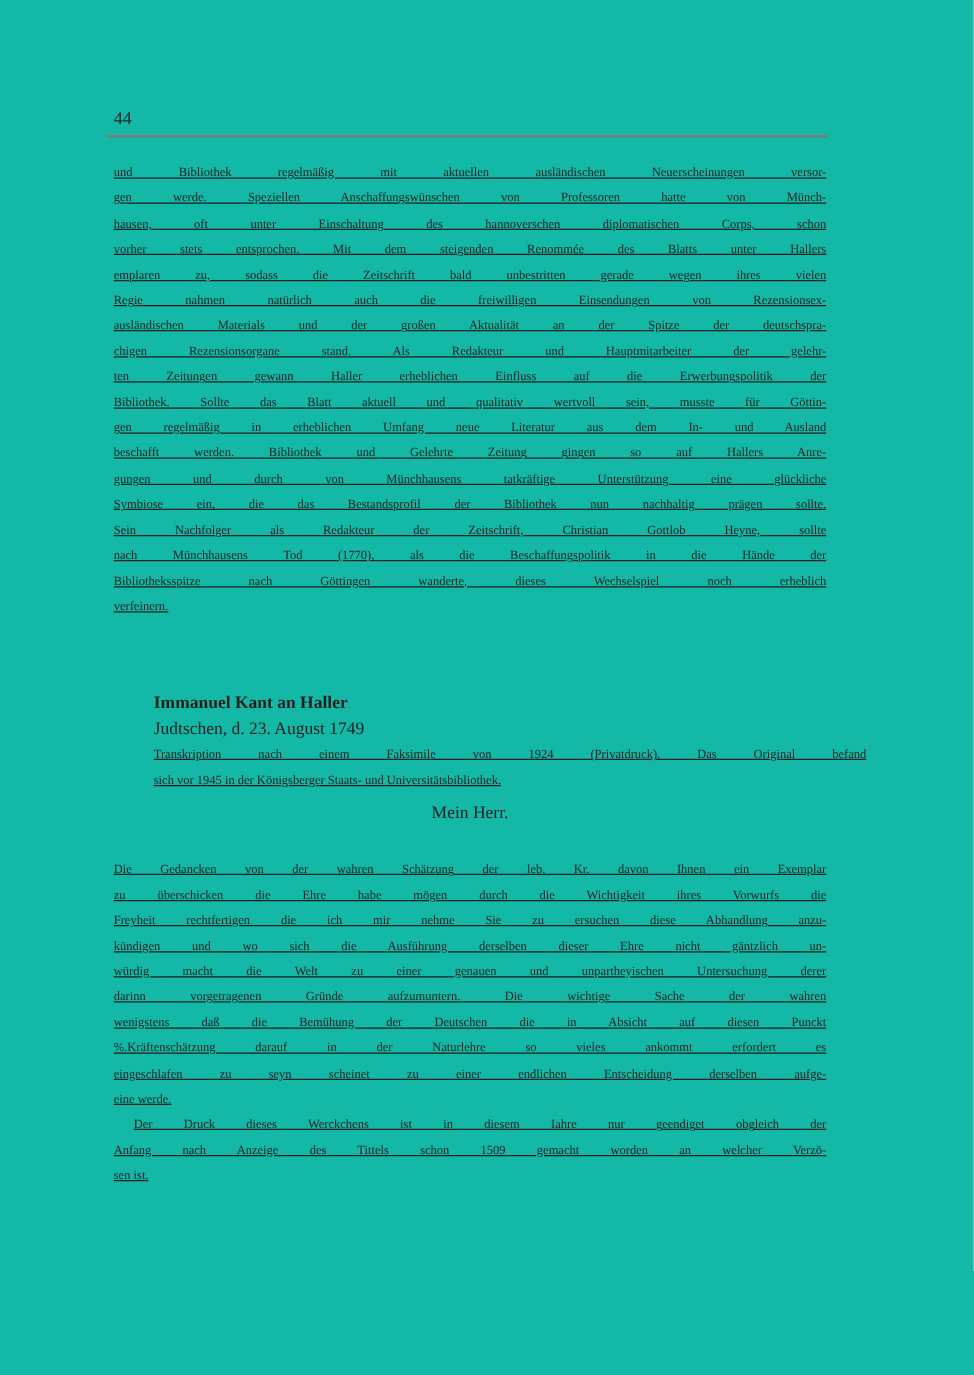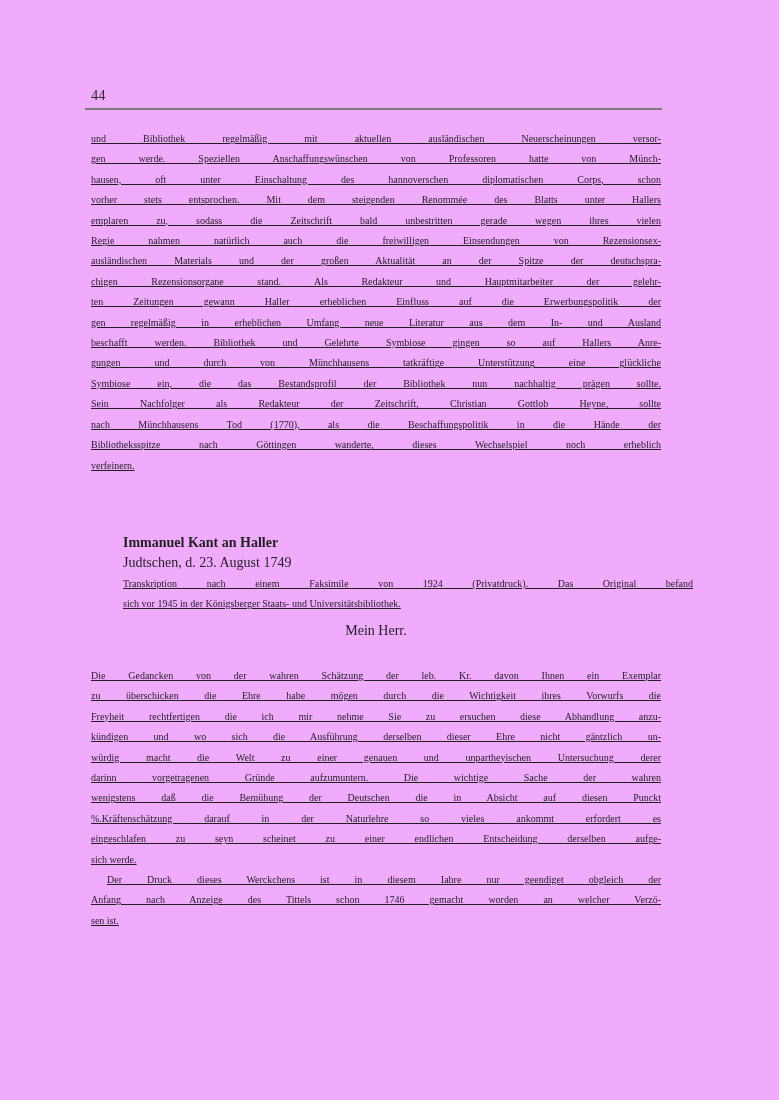--- a/index.html
+++ b/index.html
@@ -12,21 +12,21 @@
     height: 1100px;
     overflow: hidden;
     font-family: "Liberation Serif", "DejaVu Serif", serif;
     color: #1f1f1f;
   }
   .page {
     box-sizing: border-box;
     width: 779px;
     height: 1100px;
     padding: 87px 118px 40px 91px;
-    background: #f0abfc;
+    background: #14b8a6;
   }
   .text-block {
     width: 570px;
   }
   .page-number {
     font-size: 14.5px;
     line-height: 16px;
     color: #2a2a2a;
   }
   .header-rule {
@@ -91,22 +91,23 @@
   <div class="text-block paragraph para-intro">
       <div class="line">und Bibliothek regelmäßig mit aktuellen ausländischen Neuerscheinungen versor-</div>
       <div class="line">gen werde. Speziellen Anschaffungswünschen von Professoren hatte von Münch-</div>
       <div class="line">hausen, oft unter Einschaltung des hannoverschen diplomatischen Corps, schon</div>
       <div class="line">vorher stets entsprochen. Mit dem steigenden Renommée des Blatts unter Hallers</div>
       <div class="line">emplaren zu, sodass die Zeitschrift bald unbestritten gerade wegen ihres vielen</div>
       <div class="line">Regie nahmen natürlich auch die freiwilligen Einsendungen von Rezensionsex-</div>
       <div class="line">ausländischen Materials und der großen Aktualität an der Spitze der deutschspra-</div>
       <div class="line">chigen Rezensionsorgane stand. Als Redakteur und Hauptmitarbeiter der gelehr-</div>
       <div class="line">ten Zeitungen gewann Haller erheblichen Einfluss auf die Erwerbungspolitik der</div>
+      <div class="line">Bibliothek. Sollte das Blatt aktuell und qualitativ wertvoll sein, musste für Göttin-</div>
       <div class="line">gen regelmäßig in erheblichen Umfang neue Literatur aus dem In- und Ausland</div>
-      <div class="line">beschafft werden. Bibliothek und Gelehrte Symbiose gingen so auf Hallers Anre-</div>
+      <div class="line">beschafft werden. Bibliothek und Gelehrte Zeitung gingen so auf Hallers Anre-</div>
       <div class="line">gungen und durch von Münchhausens tatkräftige Unterstützung eine glückliche</div>
       <div class="line">Symbiose ein, die das Bestandsprofil der Bibliothek nun nachhaltig prägen sollte.</div>
       <div class="line">Sein Nachfolger als Redakteur der Zeitschrift, Christian Gottlob Heyne, sollte</div>
       <div class="line">nach Münchhausens Tod (1770), als die Beschaffungspolitik in die Hände der</div>
       <div class="line">Bibliotheksspitze nach Göttingen wanderte, dieses Wechselspiel noch erheblich</div>
       <div class="line line-last">verfeinern.</div>
     </div>
 
   <div class="text-block letter-heading">
     <div class="letter-title">Immanuel Kant an Haller</div>
@@ -122,22 +123,22 @@
   <div class="text-block paragraph para-letter1">
       <div class="line">Die Gedancken von der wahren Schätzung der leb. Kr. davon Ihnen ein Exemplar</div>
       <div class="line">zu überschicken die Ehre habe mögen durch die Wichtigkeit ihres Vorwurfs die</div>
       <div class="line">Freyheit rechtfertigen die ich mir nehme Sie zu ersuchen diese Abhandlung anzu-</div>
       <div class="line">kündigen und wo sich die Ausführung derselben dieser Ehre nicht gäntzlich un-</div>
       <div class="line">würdig macht die Welt zu einer genauen und unpartheyischen Untersuchung derer</div>
       <div class="line">darinn vorgetragenen Gründe aufzumuntern. Die wichtige Sache der wahren</div>
       <div class="line">wenigstens daß die Bemühung der Deutschen die in Absicht auf diesen Punckt</div>
       <div class="line">%.Kräftenschätzung darauf in der Naturlehre so vieles ankommt erfordert es</div>
       <div class="line">eingeschlafen zu seyn scheinet zu einer endlichen Entscheidung derselben aufge-</div>
-      <div class="line line-last">sich werde.</div>
+      <div class="line line-last">eine werde.</div>
     </div>
 
   <div class="text-block paragraph para-letter2">
       <div class="line line-indent">Der Druck dieses Werckchens ist in diesem Iahre nur geendiget obgleich der</div>
-      <div class="line">Anfang nach Anzeige des Tittels schon 1746 gemacht worden an welcher Verzö-</div>
+      <div class="line">Anfang nach Anzeige des Tittels schon 1509 gemacht worden an welcher Verzö-</div>
       <div class="line line-last">sen ist.</div>
     </div>
 
 </div>
 
 </body></html>

